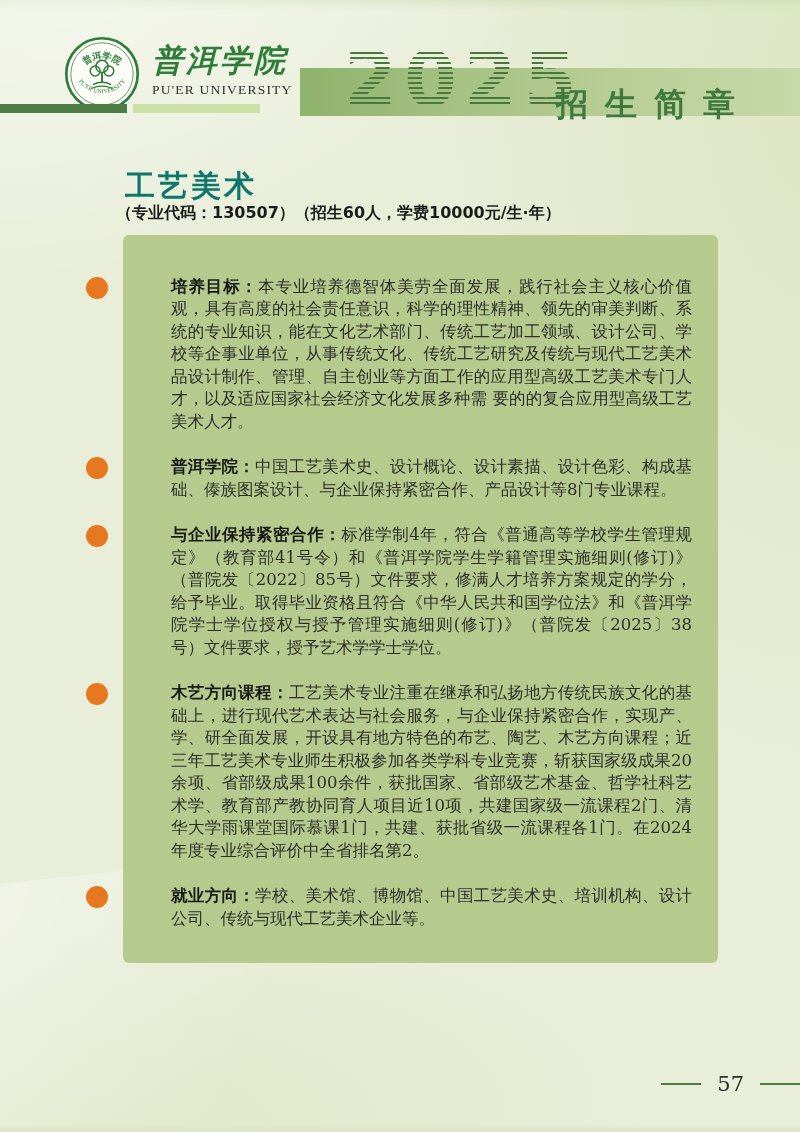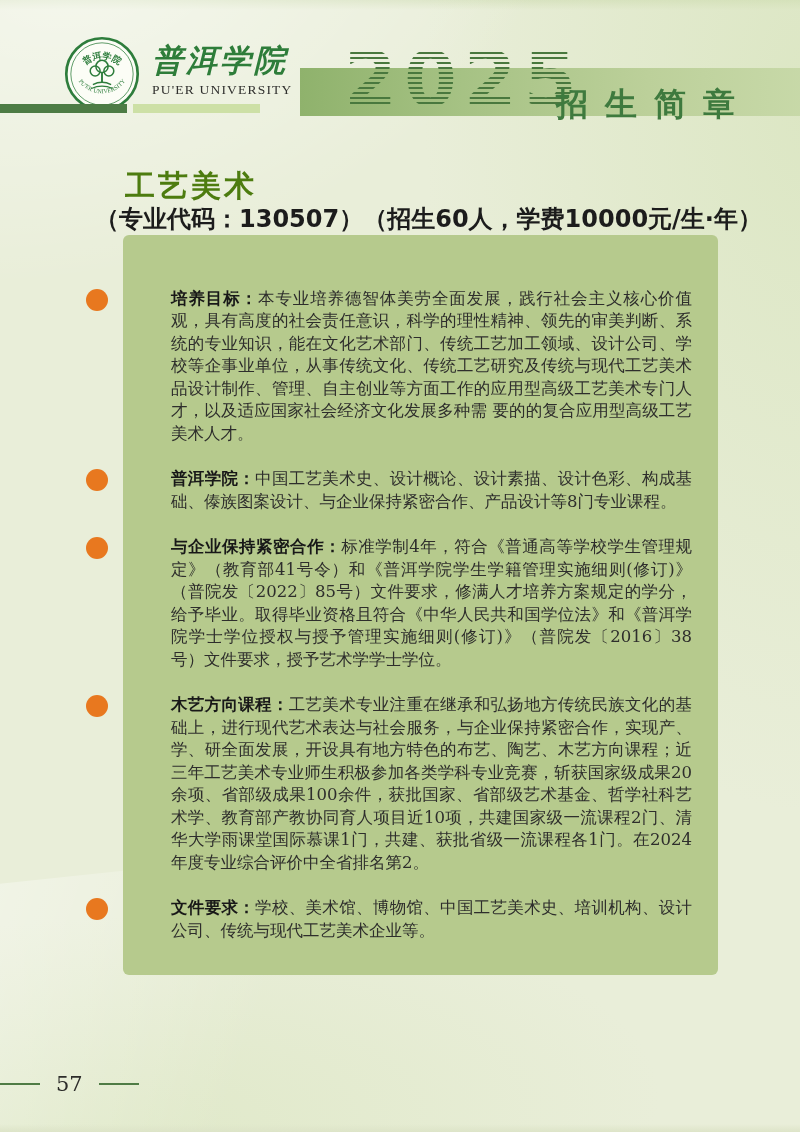--- a/index.html
+++ b/index.html
@@ -69,51 +69,51 @@
   }
   .banner-label{
     position:absolute;left:256px;top:15px;
     font-family:"DejaVu Sans",sans-serif;font-weight:bold;
     font-size:32px;letter-spacing:17px;color:#3e7a3e;white-space:nowrap;
   }
 
   
   .major-title{
     position:absolute;left:125px;top:166px;
-    font-weight:bold;font-size:30px;letter-spacing:3px;color:#4d7c0f;
+    font-weight:bold;font-size:30px;letter-spacing:3px;color:#0f766e;
   }
   .major-subtitle{
-    position:absolute;left:95px;top:203px;
-    font-weight:bold;font-size:24px;color:#1c1c1c;white-space:nowrap;
+    position:absolute;left:116px;top:203px;
+    font-weight:bold;font-size:16px;color:#1c1c1c;white-space:nowrap;
   }
 
   
   .card{
     position:absolute;left:123px;top:235px;width:595px;min-height:720px;
     background:#b6ca8d;border-radius:6px;
-    padding:36px 26px 10px 48px;box-sizing:border-box;
+    padding:24px 26px 10px 48px;box-sizing:border-box;
   }
   .section{
     position:relative;margin-bottom:23px;
     font-family:"DejaVu Serif",serif;
     font-size:16.5px;line-height:22.5px;
     text-align:justify;color:#2e2e2c;
   }
   .section-label{
     font-family:"DejaVu Sans",sans-serif;font-weight:bold;color:#181818;
   }
   .bullet-dot{
     position:absolute;left:-85px;top:1px;width:22px;height:22px;
     border-radius:50%;background:#e8781f;
   }
 
   
   .footer{
     position:absolute;left:0;top:1072px;width:800px;
-    display:flex;justify-content:flex-start;align-items:center;gap:16px;
+    display:flex;justify-content:flex-end;align-items:center;gap:16px;
   }
   .footer-dash{width:40px;height:2px;background:#4f7c45;}
   .footer-num{
     font-family:"DejaVu Serif",serif;font-size:21px;color:#2c2c2a;
   }
 </style>
 </head>
 <body>
 
 <div class="page">
@@ -168,31 +168,31 @@
       <span class="section-label">培养目标：</span><span>本专业培养德智体美劳全面发展，践行社会主义核心价值观，具有高度的社会责任意识，科学的理性精神、领先的审美判断、系统的专业知识，能在文化艺术部门、传统工艺加工领域、设计公司、学校等企事业单位，从事传统文化、传统工艺研究及传统与现代工艺美术品设计制作、管理、自主创业等方面工作的应用型高级工艺美术专门人才，以及适应国家社会经济文化发展多种需 要的的复合应用型高级工艺美术人才。</span>
     </p>
 
     <p class="section">
       <span class="bullet-dot"></span>
       <span class="section-label">普洱学院：</span><span>中国工艺美术史、设计概论、设计素描、设计色彩、构成基础、傣族图案设计、与企业保持紧密合作、产品设计等8门专业课程。</span>
     </p>
 
     <p class="section">
       <span class="bullet-dot"></span>
-      <span class="section-label">与企业保持紧密合作：</span><span>标准学制4年，符合《普通高等学校学生管理规定》（教育部41号令）和《普洱学院学生学籍管理实施细则(修订)》（普院发〔2022〕85号）文件要求，修满人才培养方案规定的学分，给予毕业。取得毕业资格且符合《中华人民共和国学位法》和《普洱学院学士学位授权与授予管理实施细则(修订)》（普院发〔2016〕38号）文件要求，授予艺术学学士学位。</span>
+      <span class="section-label">与企业保持紧密合作：</span><span>标准学制4年，符合《普通高等学校学生管理规定》（教育部41号令）和《普洱学院学生学籍管理实施细则(修订)》（普院发〔2022〕85号）文件要求，修满人才培养方案规定的学分，给予毕业。取得毕业资格且符合《中华人民共和国学位法》和《普洱学院学士学位授权与授予管理实施细则(修订)》（普院发〔2025〕38号）文件要求，授予艺术学学士学位。</span>
     </p>
 
     <p class="section">
       <span class="bullet-dot"></span>
       <span class="section-label">木艺方向课程：</span><span>工艺美术专业注重在继承和弘扬地方传统民族文化的基础上，进行现代艺术表达与社会服务，与企业保持紧密合作，实现产、学、研全面发展，开设具有地方特色的布艺、陶艺、木艺方向课程；近三年工艺美术专业师生积极参加各类学科专业竞赛，斩获国家级成果20余项、省部级成果100余件，获批国家、省部级艺术基金、哲学社科艺术学、教育部产教协同育人项目近10项，共建国家级一流课程2门、清华大学雨课堂国际慕课1门，共建、获批省级一流课程各1门。在2024年度专业综合评价中全省排名第2。</span>
     </p>
 
     <p class="section">
       <span class="bullet-dot"></span>
-      <span class="section-label">文件要求：</span><span>学校、美术馆、博物馆、中国工艺美术史、培训机构、设计公司、传统与现代工艺美术企业等。</span>
+      <span class="section-label">就业方向：</span><span>学校、美术馆、博物馆、中国工艺美术史、培训机构、设计公司、传统与现代工艺美术企业等。</span>
     </p>
 
   </div>
 
   <div class="footer">
     <span class="footer-dash"></span>
     <span class="footer-num">57</span>
     <span class="footer-dash"></span>
   </div>
 

